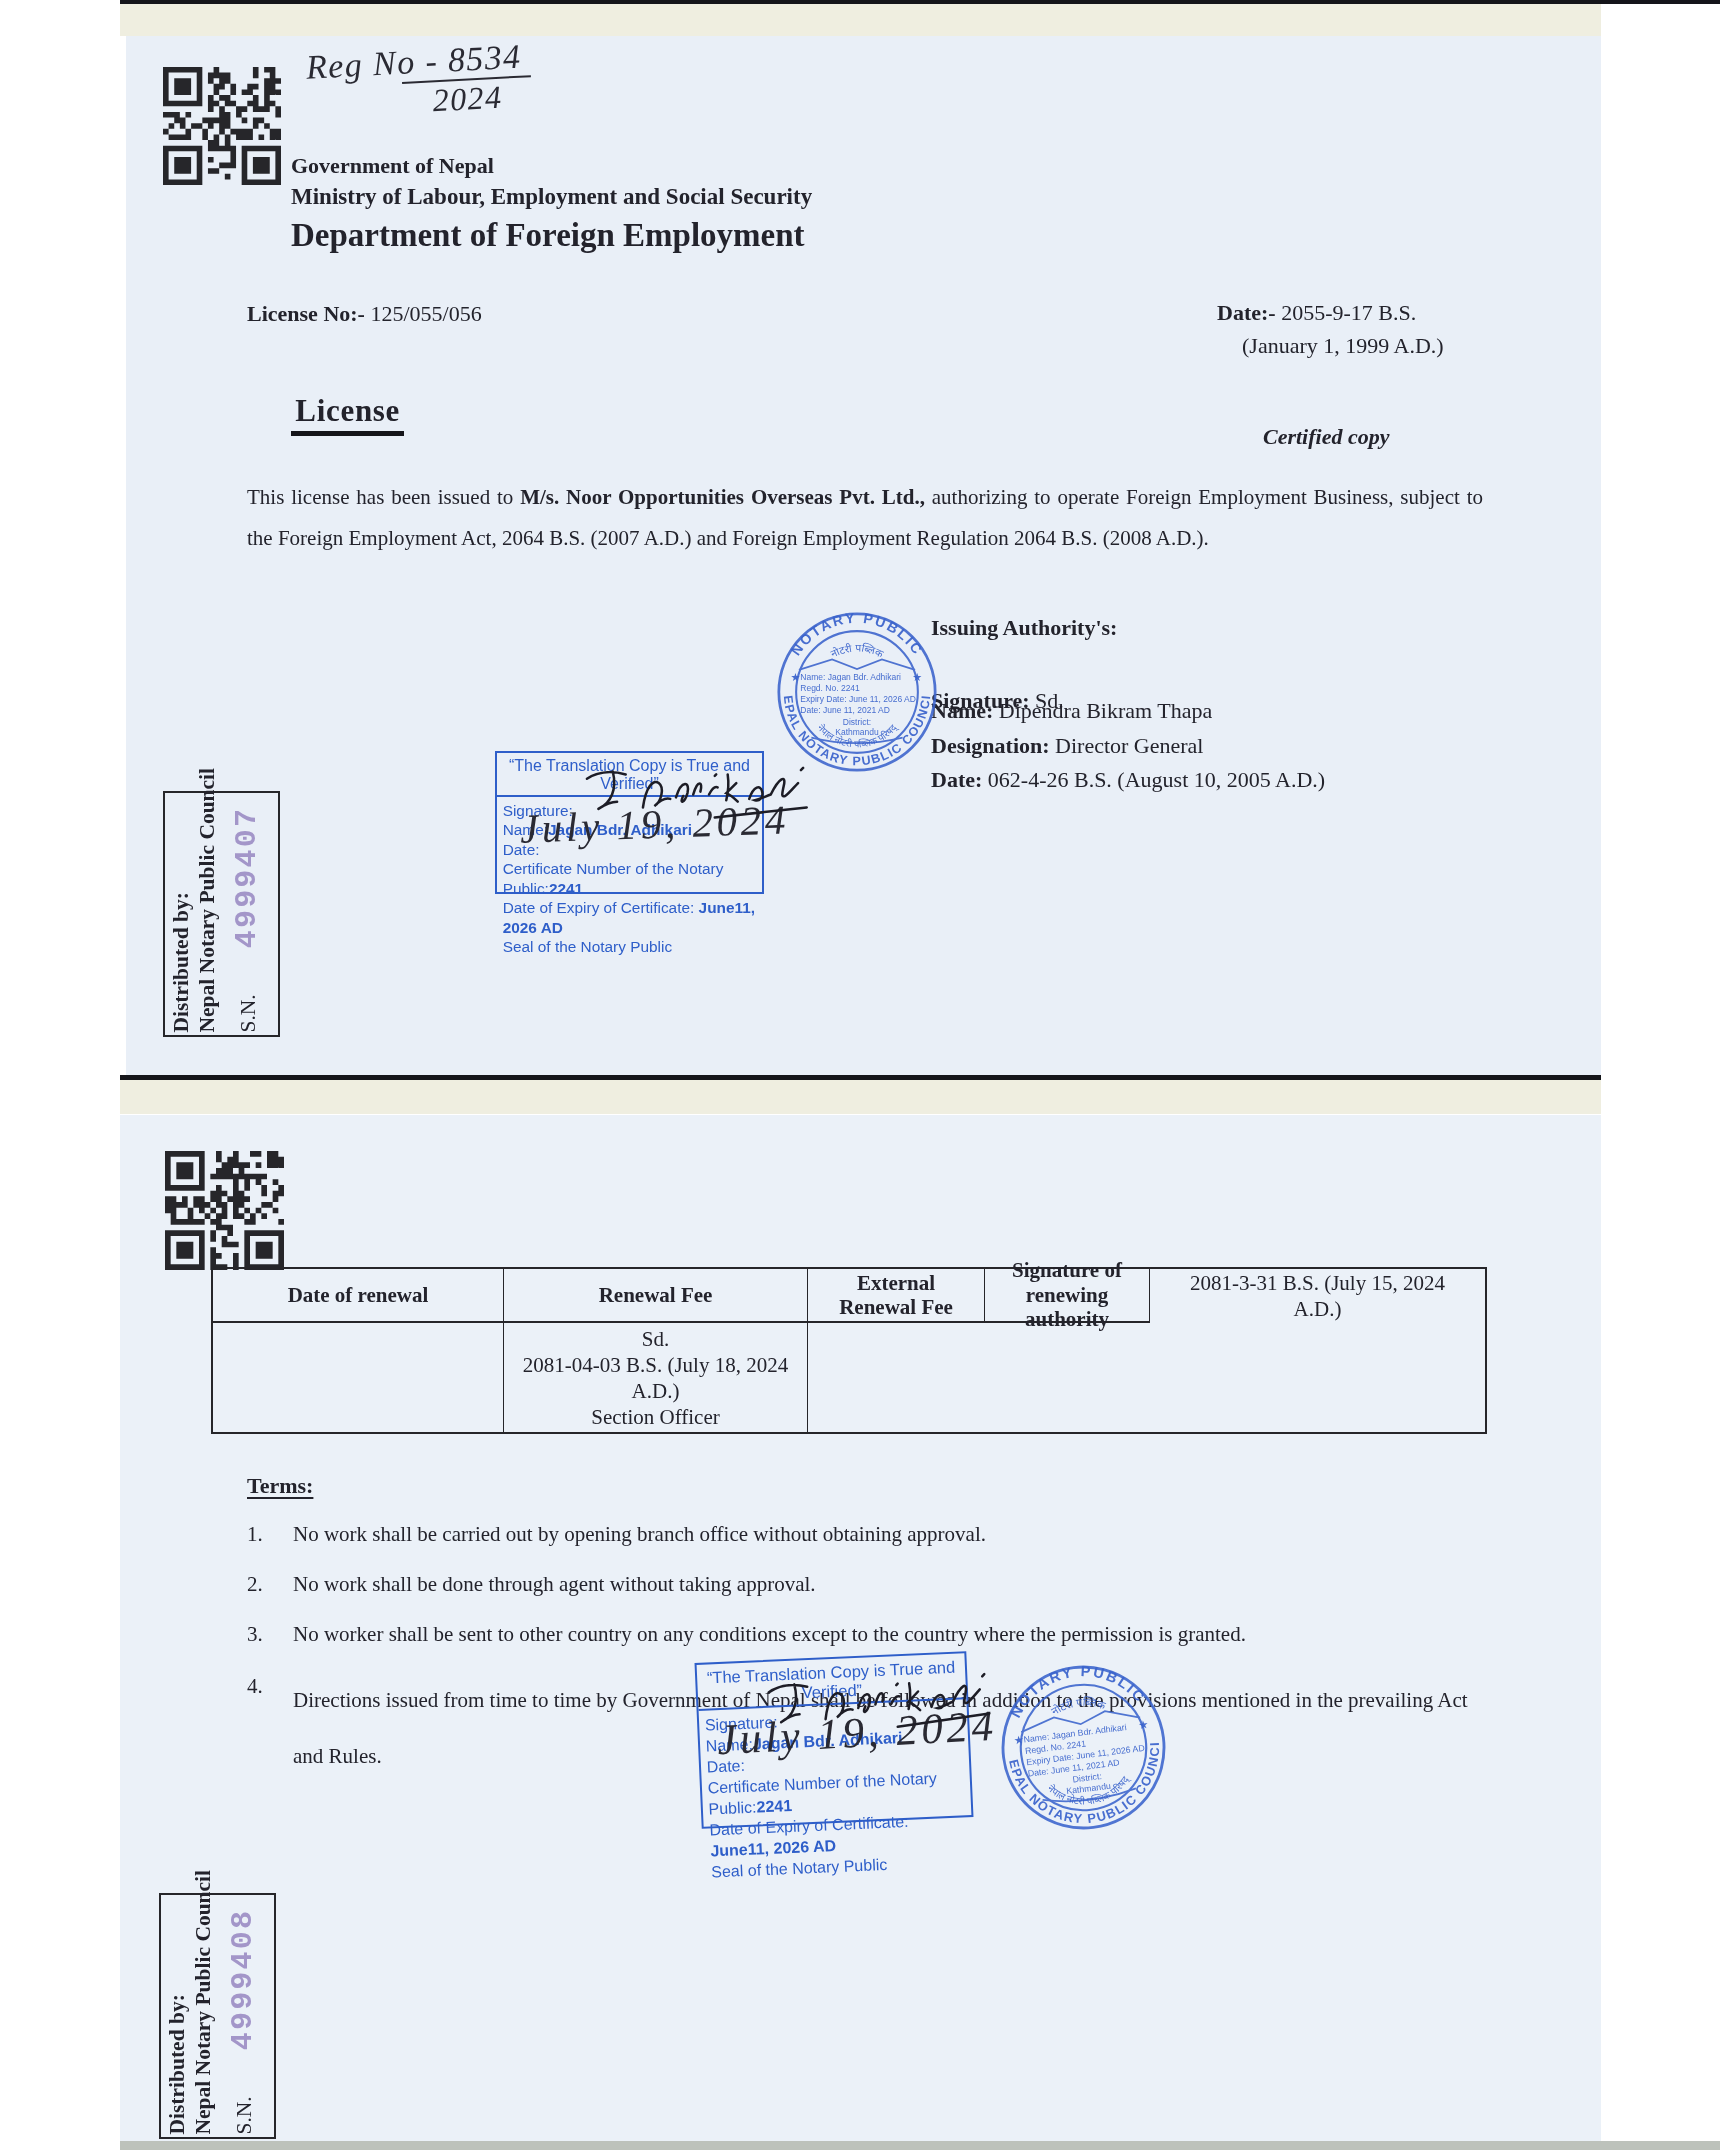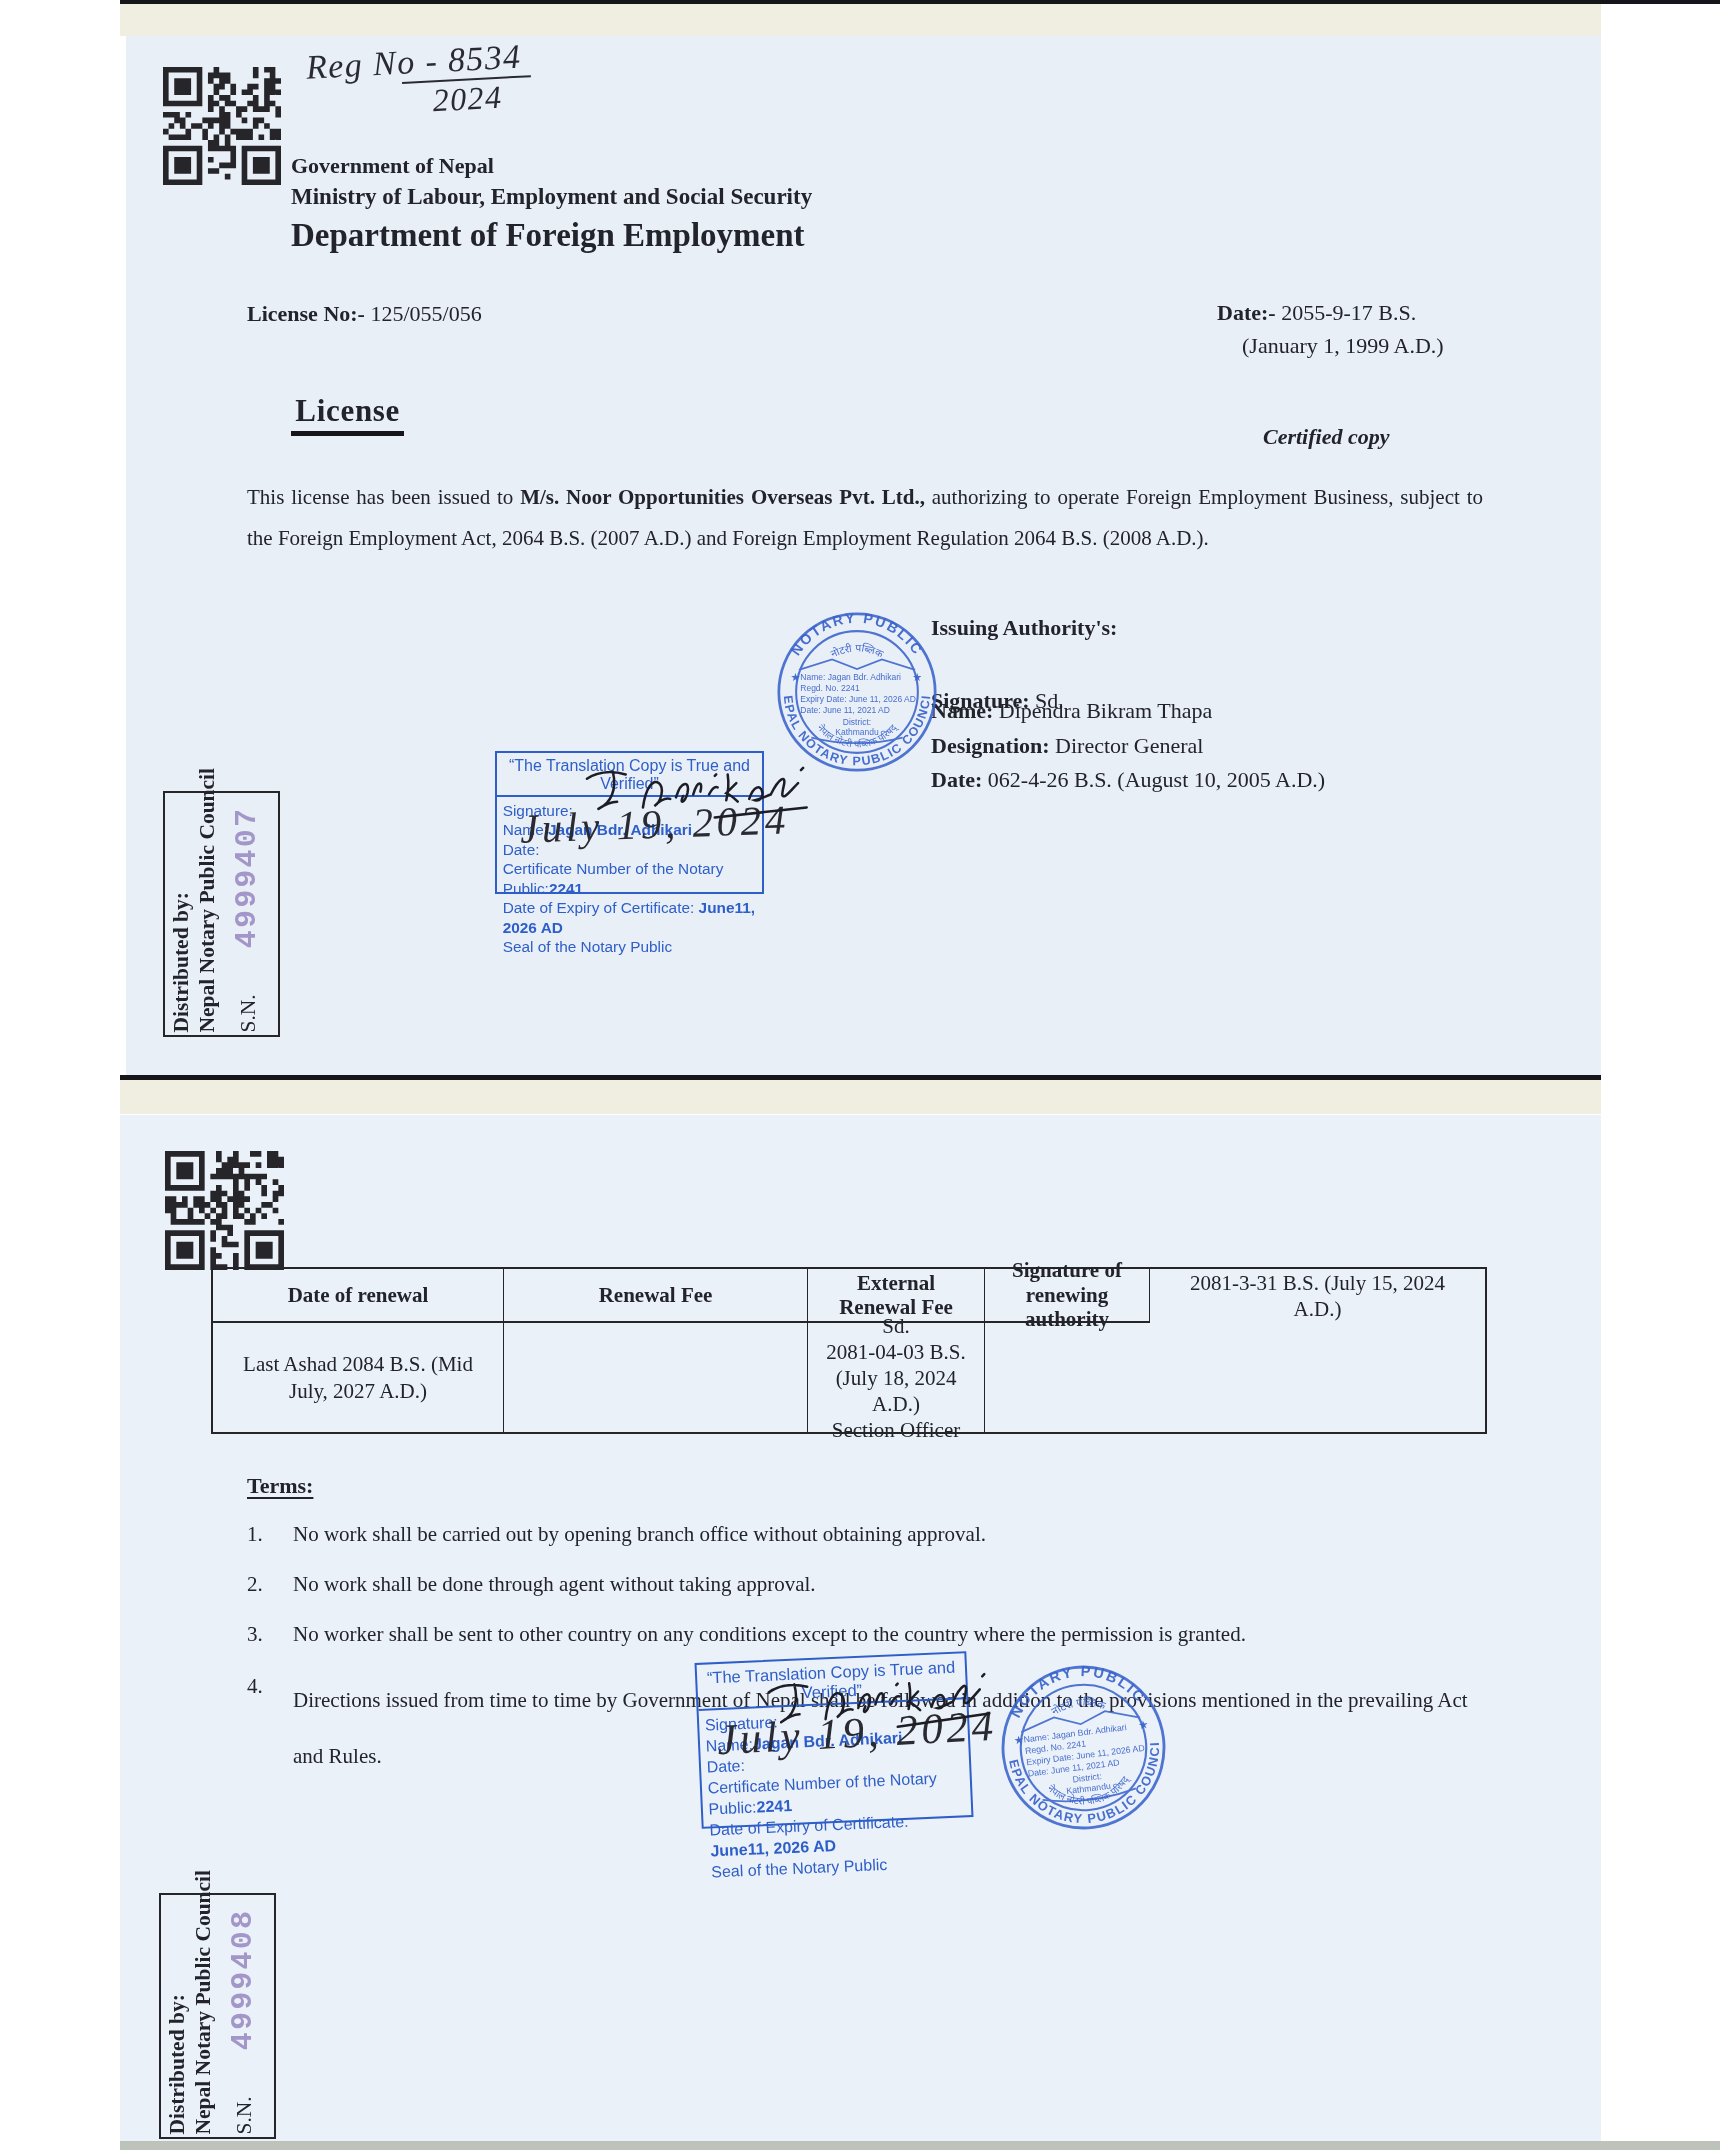--- a/index.html
+++ b/index.html
@@ -189,21 +189,20 @@
 <svg class="abs" style="left:165px;top:1151px" width="119" height="119" viewBox="0 0 168 168">
     <path d="M72,0h8v8h-8zM96,0h8v8h-8zM120,0h8v8h-8zM128,0h8v8h-8zM144,0h8v8h-8zM152,0h8v8h-8zM72,8h8v8h-8zM88,8h8v8h-8zM96,8h8v8h-8zM144,8h8v8h-8zM152,8h8v8h-8zM160,8h8v8h-8zM80,16h8v8h-8zM88,16h8v8h-8zM96,16h8v8h-8zM104,16h8v8h-8zM112,16h8v8h-8zM128,16h8v8h-8zM144,16h8v8h-8zM152,16h8v8h-8zM160,16h8v8h-8zM72,24h8v8h-8zM80,24h8v8h-8zM88,24h8v8h-8zM104,24h8v8h-8zM64,32h8v8h-8zM72,32h8v8h-8zM80,32h8v8h-8zM88,32h8v8h-8zM96,32h8v8h-8zM104,32h8v8h-8zM112,32h8v8h-8zM120,32h8v8h-8zM128,32h8v8h-8zM136,32h8v8h-8zM96,40h8v8h-8zM112,40h8v8h-8zM128,40h8v8h-8zM152,40h8v8h-8zM72,48h8v8h-8zM96,48h8v8h-8zM112,48h8v8h-8zM136,48h8v8h-8zM160,48h8v8h-8zM64,56h8v8h-8zM72,56h8v8h-8zM80,56h8v8h-8zM96,56h8v8h-8zM104,56h8v8h-8zM136,56h8v8h-8zM152,56h8v8h-8zM160,56h8v8h-8zM0,64h8v8h-8zM8,64h8v8h-8zM24,64h8v8h-8zM40,64h8v8h-8zM48,64h8v8h-8zM64,64h8v8h-8zM72,64h8v8h-8zM88,64h8v8h-8zM96,64h8v8h-8zM104,64h8v8h-8zM112,64h8v8h-8zM152,64h8v8h-8zM0,72h8v8h-8zM8,72h8v8h-8zM16,72h8v8h-8zM24,72h8v8h-8zM40,72h8v8h-8zM48,72h8v8h-8zM56,72h8v8h-8zM72,72h8v8h-8zM80,72h8v8h-8zM96,72h8v8h-8zM104,72h8v8h-8zM136,72h8v8h-8zM144,72h8v8h-8zM0,80h8v8h-8zM8,80h8v8h-8zM32,80h8v8h-8zM48,80h8v8h-8zM64,80h8v8h-8zM80,80h8v8h-8zM96,80h8v8h-8zM112,80h8v8h-8zM128,80h8v8h-8zM152,80h8v8h-8zM8,88h8v8h-8zM32,88h8v8h-8zM56,88h8v8h-8zM72,88h8v8h-8zM80,88h8v8h-8zM96,88h8v8h-8zM104,88h8v8h-8zM120,88h8v8h-8zM136,88h8v8h-8zM8,96h8v8h-8zM16,96h8v8h-8zM24,96h8v8h-8zM32,96h8v8h-8zM40,96h8v8h-8zM48,96h8v8h-8zM64,96h8v8h-8zM72,96h8v8h-8zM112,96h8v8h-8zM120,96h8v8h-8zM160,96h8v8h-8zM72,104h8v8h-8zM80,104h8v8h-8zM88,104h8v8h-8zM64,112h8v8h-8zM88,112h8v8h-8zM64,120h8v8h-8zM80,120h8v8h-8zM80,128h8v8h-8zM88,128h8v8h-8zM96,128h8v8h-8zM64,136h8v8h-8zM64,144h8v8h-8zM72,144h8v8h-8zM96,144h8v8h-8zM64,152h8v8h-8zM96,152h8v8h-8zM64,160h8v8h-8zM72,160h8v8h-8zM80,160h8v8h-8zM96,160h8v8h-8zM0,0h56v56h-56z M8,8h40v40h-40z M16,16h24v24h-24zM0,112h56v56h-56z M8,120h40v40h-40z M16,128h24v24h-24zM112,112h56v56h-56z M120,120h40v40h-40z M128,128h24v24h-24z" fill="#26262a" fill-rule="evenodd"></path>
   </svg>
 
 <div class="rtable">
   <div class="hc">Date of renewal</div>
   <div class="hc">Renewal Fee</div>
   <div class="hc">External Renewal Fee</div>
   <div class="hc">Signature of renewing authority</div>
   <div class="dc">2081-3-31 B.S. (July 15, 2024 A.D.)</div>
-  <div class="dc">Last Ashad 2084 B.S. (Mid July, 2027 A.D.)</div>
   <div class="dc"></div>
   <div class="dc" style="line-height:26px;padding:2.9px 7.2px">Sd.
 2081-04-03 B.S. (July 18, 2024 A.D.)
 Section Officer</div>
 </div>
 
 <div class="terms-h">Terms:</div>
 
 <div class="term" style="top:1520px">
   <span class="term-n">1.</span>

